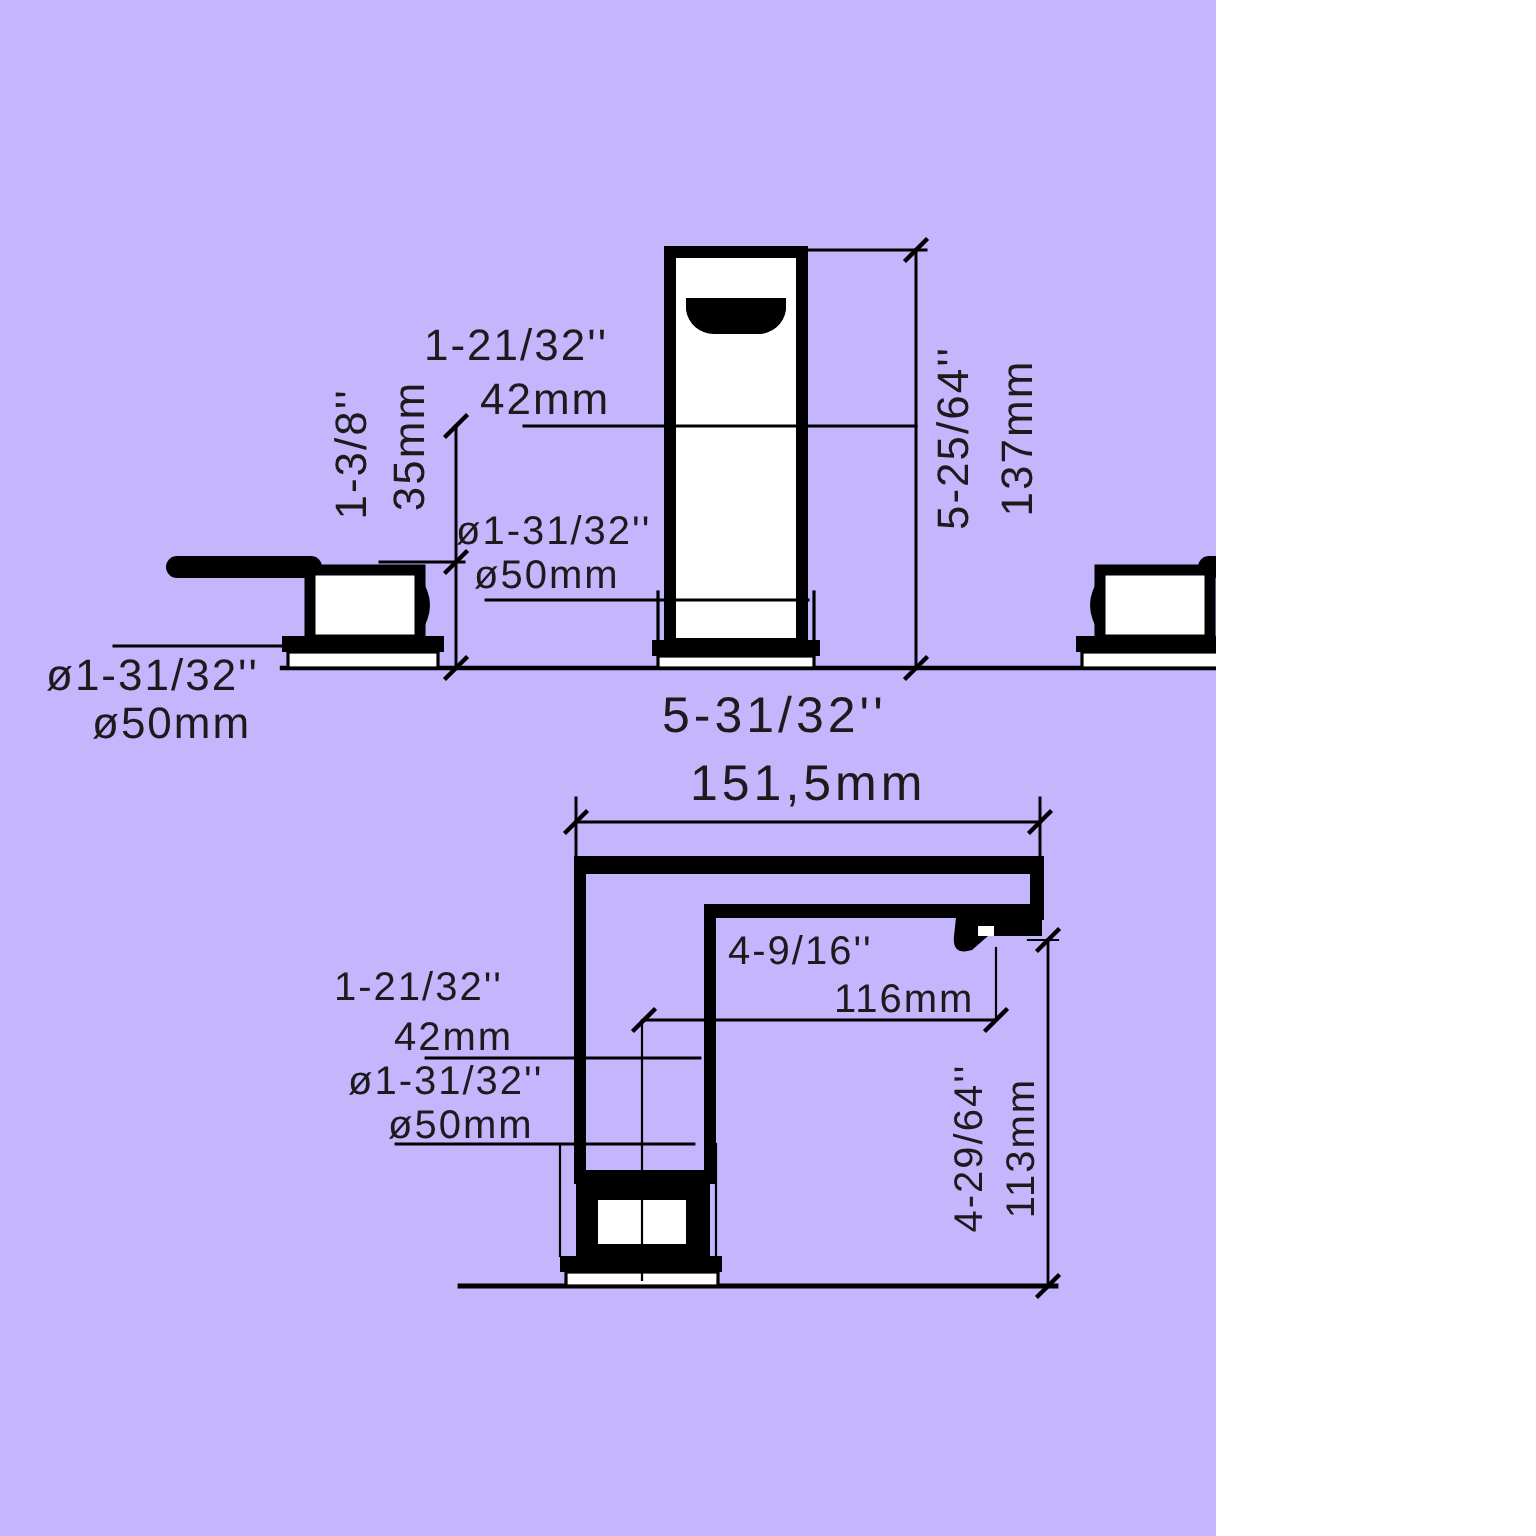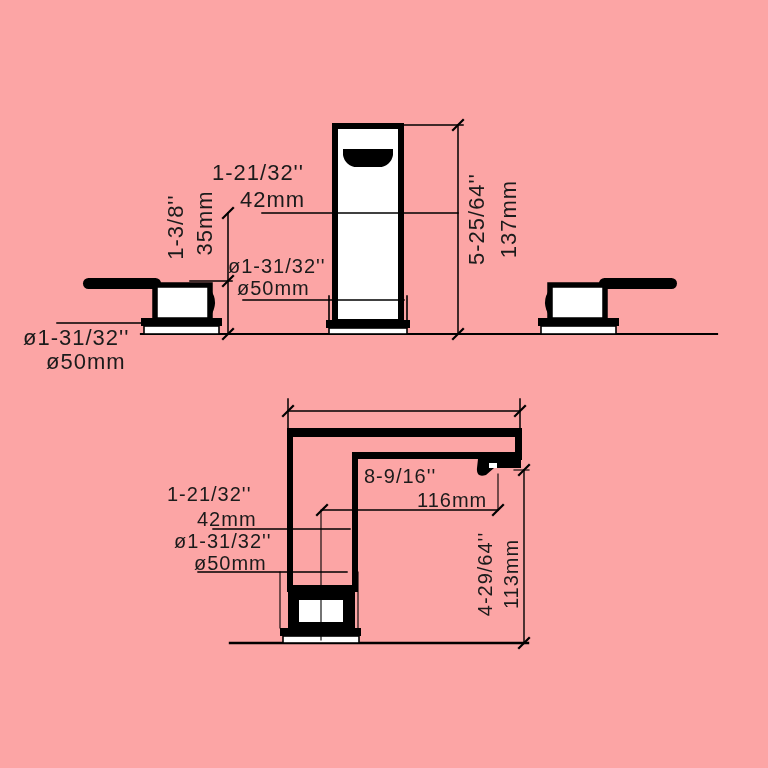--- a/index.html
+++ b/index.html
@@ -1,16 +1,16 @@
 <!DOCTYPE html>
 <html><head>
 <meta charset="utf-8">
 <style>
   html,body{margin:0;padding:0;background:#ffffff;}
-  .canvas{position:relative;width:768px;height:768px;background:#fca5a5;overflow:hidden;
+  .canvas{position:relative;width:608px;height:768px;background:#c4b5fd;overflow:hidden;
           font-family:"Liberation Sans", sans-serif;color:#1b1b1b;}
   .drawing-svg{position:absolute;left:0;top:0;}
   .lbl{position:absolute;white-space:nowrap;color:#1b1b1b;letter-spacing:1px;line-height:1;}
   .fs20{font-size:20px;}
   .fs22{font-size:22px;}
   .fs25{font-size:25px;letter-spacing:2px;}
   .rot{transform:rotate(-90deg);transform-origin:center;text-align:center;}
 </style>
 </head>
 <body>
@@ -119,22 +119,24 @@
 
   <div class="lbl fs20" style="left:228px;top:256px;">ø1-31/32''</div>
   <div class="lbl fs20" style="left:237px;top:278px;">ø50mm</div>
 
   <div class="lbl fs22" style="left:23px;top:327px;">ø1-31/32''</div>
   <div class="lbl fs22" style="left:46px;top:351px;">ø50mm</div>
 
   <div class="lbl fs22 rot" style="left:392px;top:208px;width:170px;">5-25/64''</div>
   <div class="lbl fs22 rot" style="left:424px;top:208px;width:170px;">137mm</div>
 
+  <div class="lbl fs25" style="left:331px;top:346px;">5-31/32''</div>
+  <div class="lbl fs25" style="left:345px;top:380px;">151,5mm</div>
 
-  <div class="lbl fs20" style="left:364px;top:466px;">8-9/16''</div>
+  <div class="lbl fs20" style="left:364px;top:466px;">4-9/16''</div>
   <div class="lbl fs20" style="left:381px;top:490px;margin-left:36px;">116mm</div>
 
   <div class="lbl fs20" style="left:167px;top:484px;">1-21/32''</div>
   <div class="lbl fs20" style="left:197px;top:509px;">42mm</div>
 
   <div class="lbl fs20" style="left:174px;top:531px;">ø1-31/32''</div>
   <div class="lbl fs20" style="left:194px;top:553px;">ø50mm</div>
 
   <div class="lbl fs20 rot" style="left:400px;top:564px;width:170px;">4-29/64''</div>
   <div class="lbl fs20 rot" style="left:426px;top:564px;width:170px;">113mm</div>

